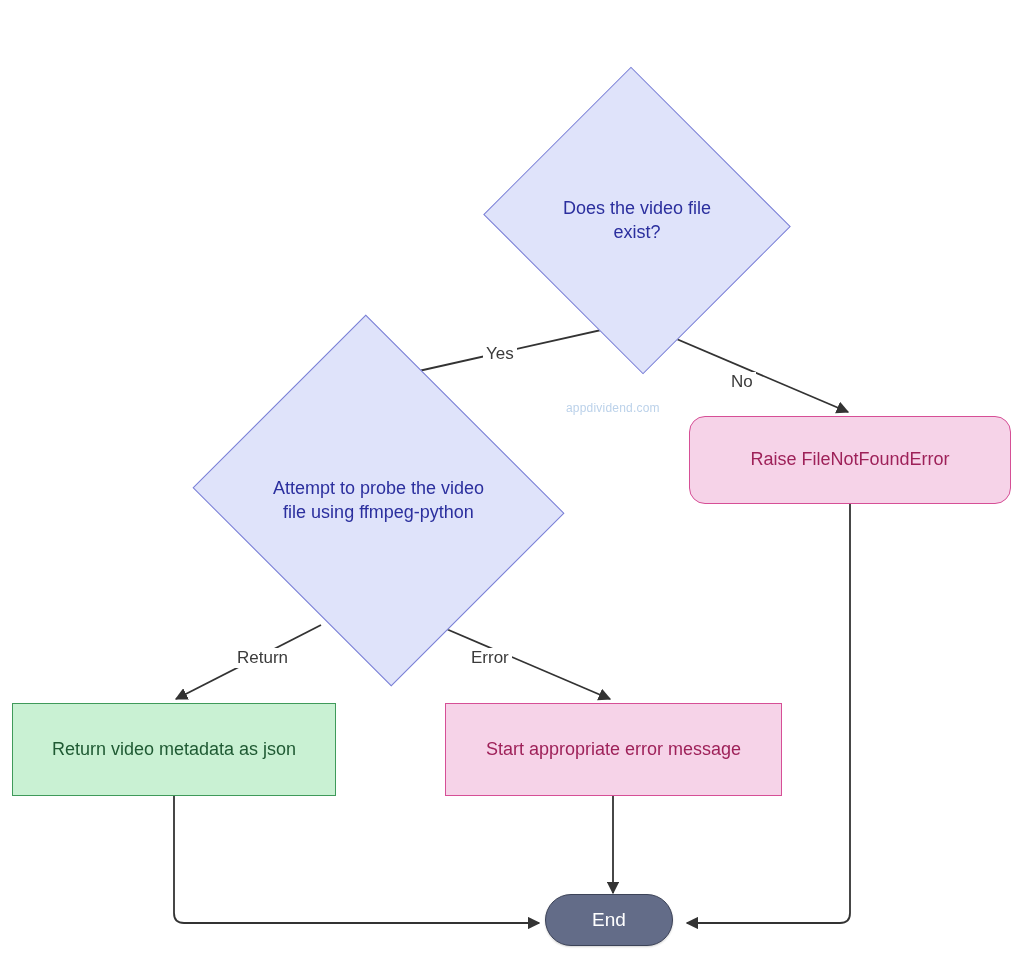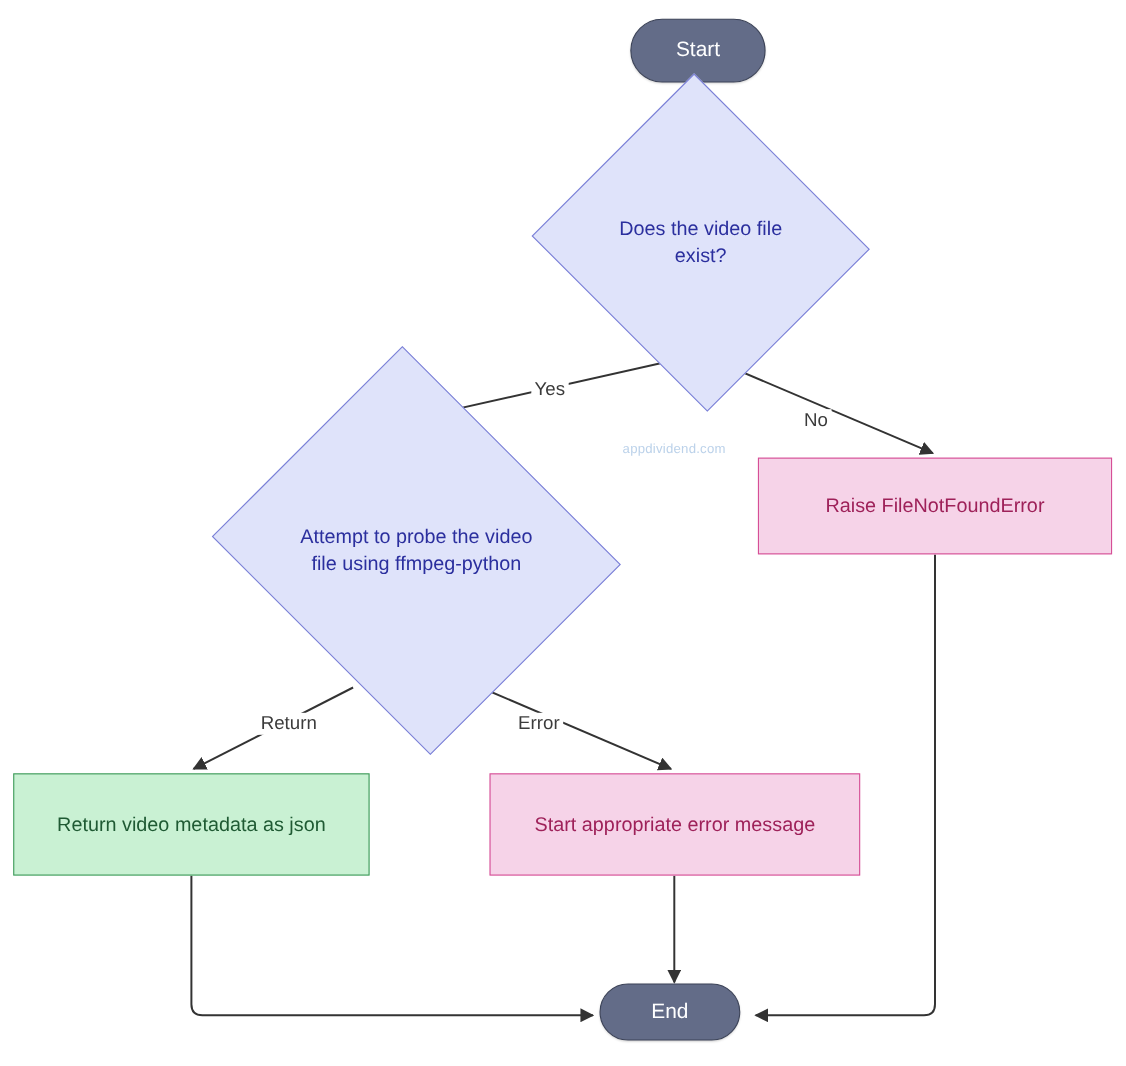--- a/index.html
+++ b/index.html
@@ -137,37 +137,34 @@
       <path d="M 437 625 L 610 699"></path>
 
       <path d="M 613 796 L 613 893"></path>
 
       <path d="M 174 796 L 174 913 Q 174 923 184 923 L 539 923"></path>
 
       <path d="M 850 504 L 850 913 Q 850 923 840 923 L 687 923"></path>
     </g>
   </svg>
 
-  <div class="node terminator" style="left:573px; top:17px; width:123px; height:58px;">
-    <span class="label">Start</span>
-  </div>
 
   <div class="node decision" style="left:524px; top:116px; width:226px; height:209px;">
     <div class="diamond-shape"></div>
     <span class="label">Does the video file
 exist?</span>
   </div>
 
   <div class="node decision" style="left:238px; top:378px; width:281px; height:245px;">
     <div class="diamond-shape"></div>
     <span class="label" style="width:284px;">Attempt to probe the video
 file using ffmpeg-python</span>
   </div>
 
-  <div class="node process pink" style="left:689px; top:416px; width:322px; height:88px;">
+  <div class="node process pink" style="left:689px; top:416px; width:322px; height:88px;border-radius:16px;">
     <span class="label">Raise FileNotFoundError</span>
   </div>
 
   <div class="node process green" style="left:12px; top:703px; width:324px; height:93px;">
     <span class="label">Return video metadata as json</span>
   </div>
 
   <div class="node process pink" style="left:445px; top:703px; width:337px; height:93px;">
     <span class="label">Start appropriate error message</span>
   </div>

